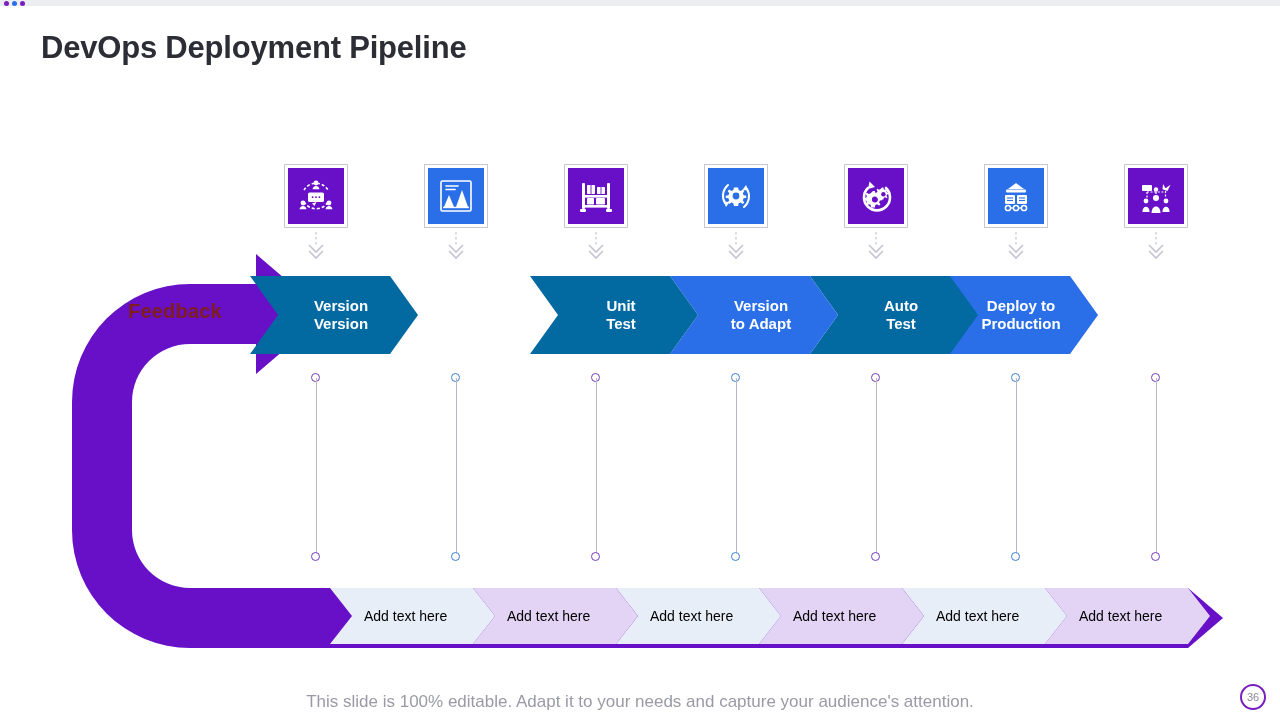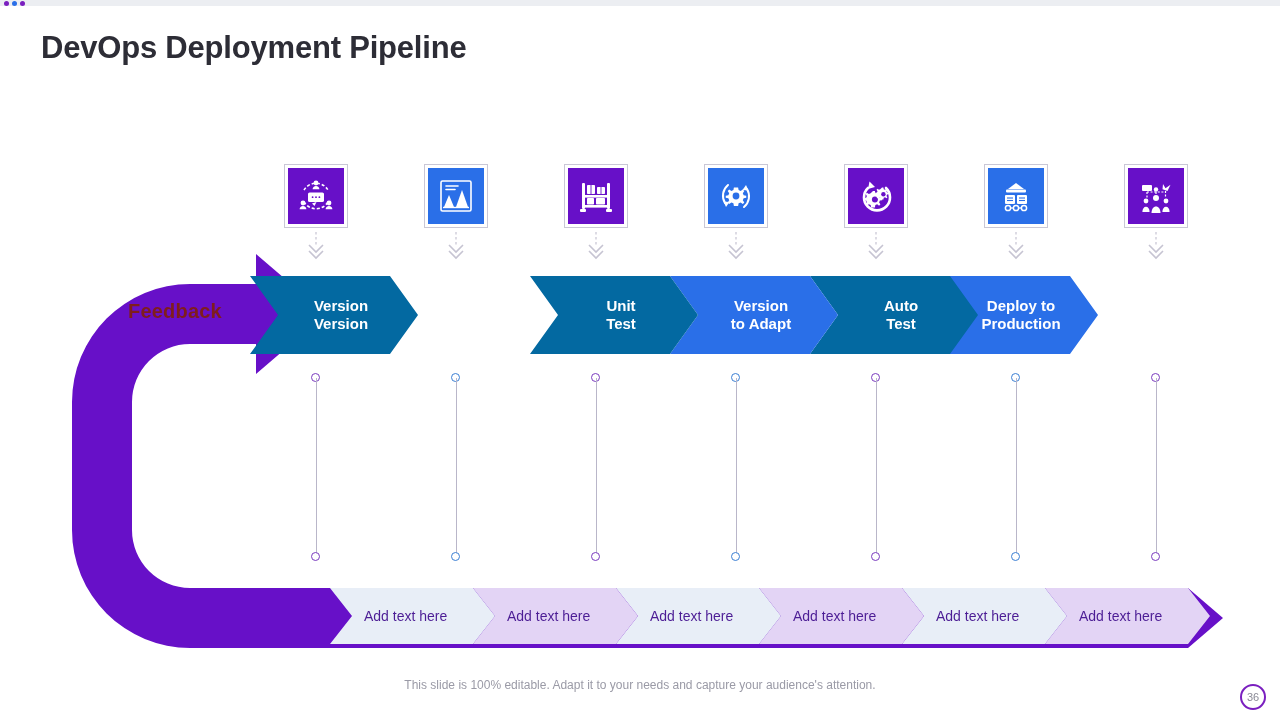--- a/index.html
+++ b/index.html
@@ -164,38 +164,38 @@
     width: 1280px;
     height: 56px;
   }
   .bchev {
     position: absolute;
     top: 0;
     height: 56px;
     display: flex;
     align-items: center;
     font-size: 14px;
-    color: #4c1d95;
+    color: #000000;
     clip-path: polygon(0 0, calc(100% - 22px) 0, 100% 50%, calc(100% - 22px) 100%, 0 100%, 22px 50%);
   }
   .bchev.lblue   { background: #e8eef7; }
   .bchev.lpurple { background: #e3d4f5; }
   .bchev .btext {
     width: 100%;
     padding-left: 34px;
   }
 
   
   #footer-note {
     position: absolute;
-    bottom: 28px;
+    bottom: 8px;
     left: 0;
     width: 1280px;
     text-align: center;
-    font-size: 12px;
+    font-size: 17px;
     color: #9a9aa6;
   }
   #page-badge {
     position: absolute;
     right: 14px;
     bottom: 10px;
     width: 26px; height: 26px;
     border-radius: 50%;
     border: 2.5px solid #7a1fbf;
     display: flex;

